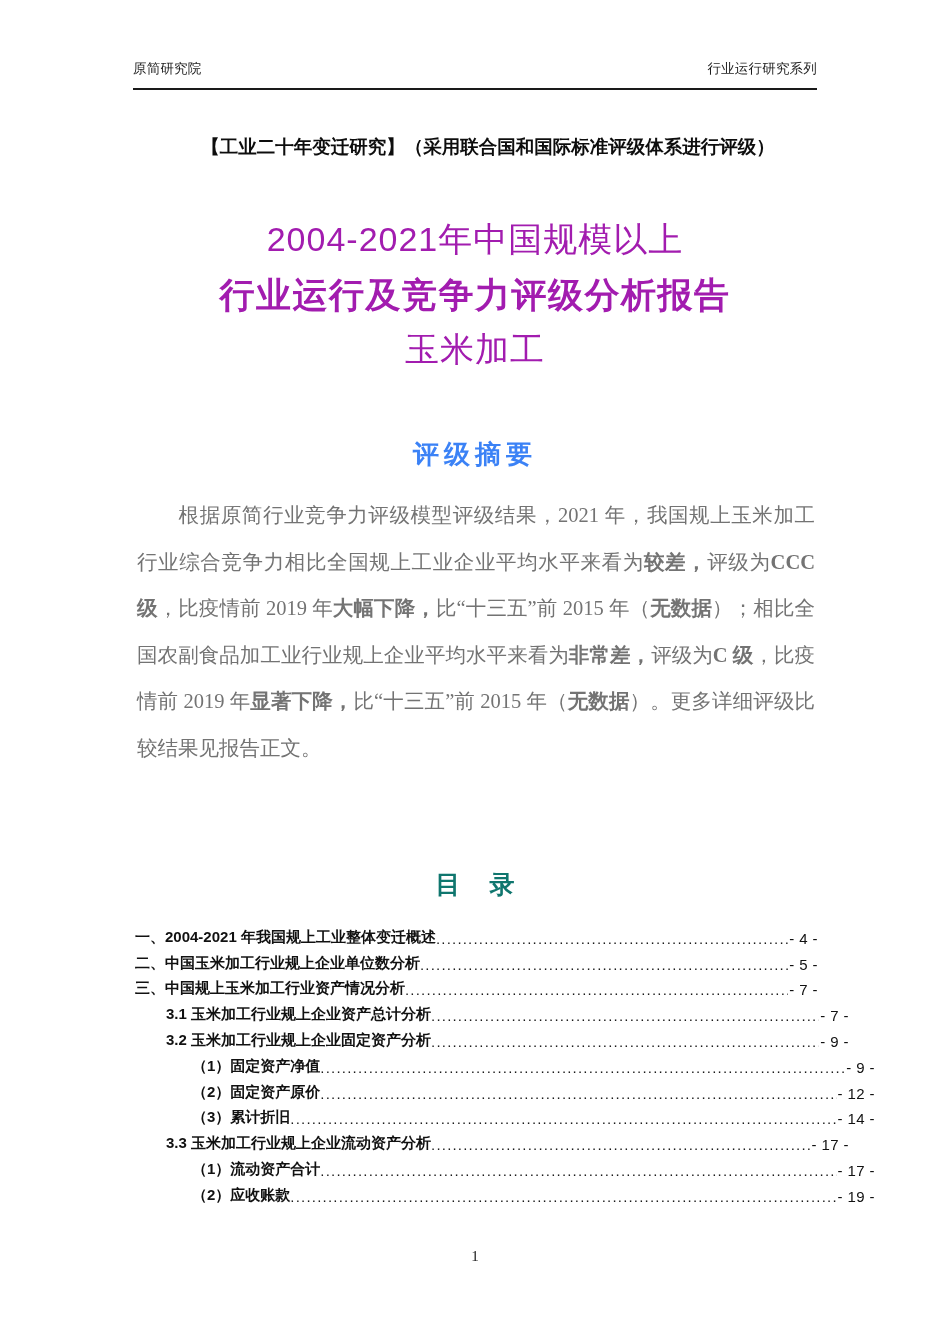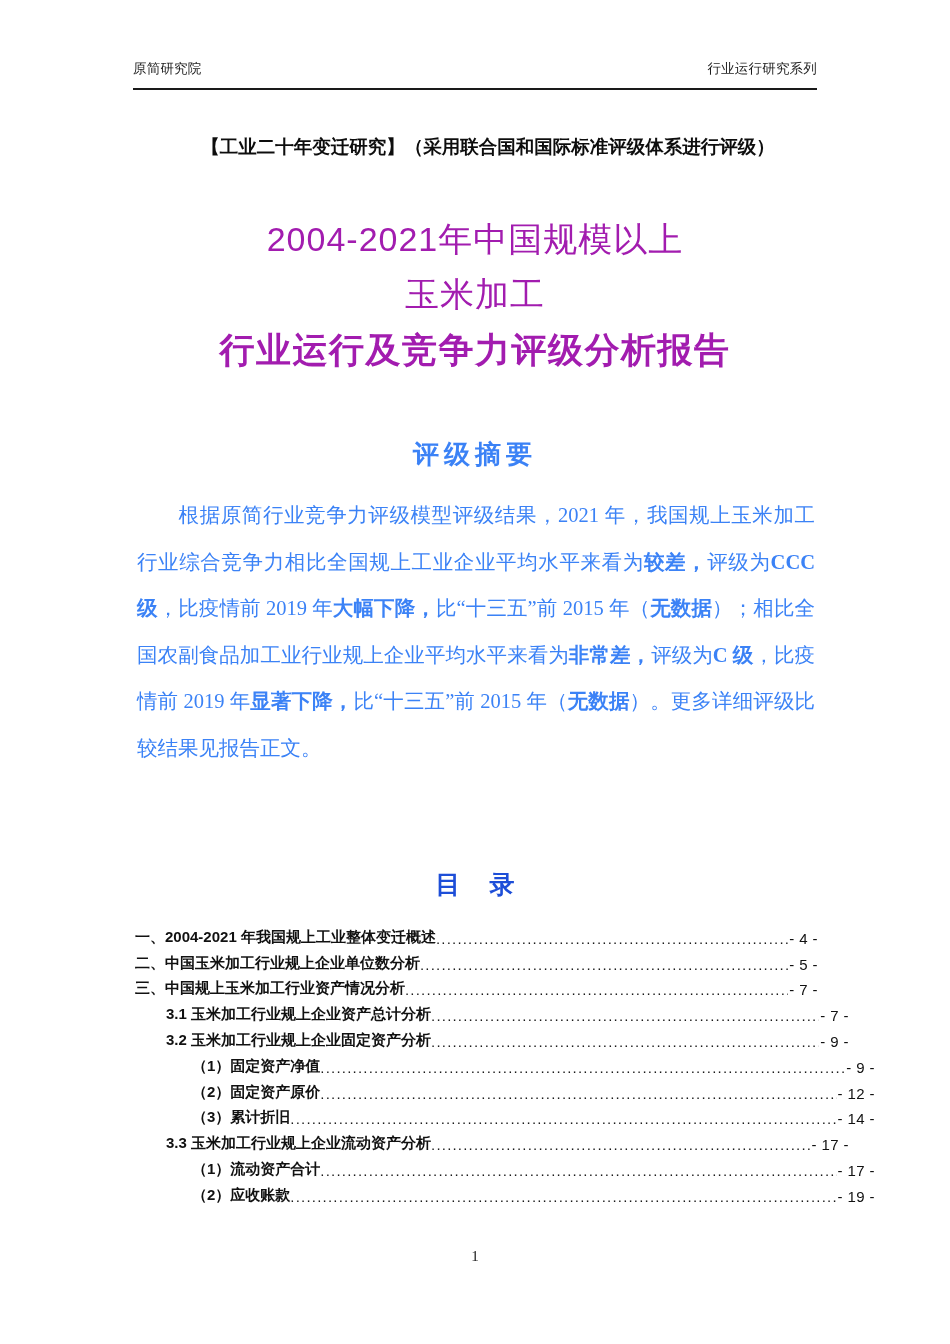--- a/index.html
+++ b/index.html
@@ -101,38 +101,38 @@
   .summary {
     position: absolute;
     left: 137px;
     top: 492px;
     width: 678px;
     font-family: "Liberation Serif", "DejaVu Serif", serif;
     font-size: 20.5px;
     line-height: 46.5px;
     text-align: justify;
     text-justify: inter-ideograph;
-    color: #3b82f6;
+    color: #737373;
   }
   .summary .indent { display: inline-block; width: 41px; }
   .summary b { font-weight: 700; }
 
   
   .toc-heading {
     position: absolute;
     left: 0;
     top: 868px;
     width: 950px;
     text-align: center;
     font-family: "Liberation Sans", "DejaVu Sans", sans-serif;
     font-size: 25px;
     font-weight: 700;
     letter-spacing: 11px;
     text-indent: 11px;
-    color: #1d4ed8;
+    color: #0f766e;
   }
   .toc {
     position: absolute;
     left: 135px;
     top: 921px;
     width: 683px;
     font-family: "Liberation Sans", "DejaVu Sans", sans-serif;
     font-size: 15px;
     color: #111111;
   }
@@ -192,22 +192,22 @@
   <div class="header">
     <span>原简研究院</span>
     <span>行业运行研究系列</span>
   </div>
   <div class="header-rule"></div>
 
   <div class="subtitle-line">【工业二十年变迁研究】（采用联合国和国际标准评级体系进行评级）</div>
 
   <div class="title-block">
     <div class="title-line">2004-2021年中国规模以上</div>
+    <div class="title-line heavy">行业运行及竞争力评级分析报告</div>
     <div class="title-line">玉米加工</div>
-    <div class="title-line heavy">行业运行及竞争力评级分析报告</div>
   </div>
 
   <div class="section-heading">评级摘要</div>
 
   <div class="summary">
     <span class="indent"></span><span id="summary-body"><span>根据原简行业竞争力评级模型评级结果，2021 年，我国规上玉米加工行业综合竞争力相比全国规上工业企业平均水平来看为</span><b>较差，</b><span>评级为</span><b>CCC 级</b><span>，比疫情前 2019 年</span><b>大幅下降，</b><span>比“十三五”前 2015 年（</span><b>无数据</b><span>）；相比全国农副食品加工业行业规上企业平均水平来看为</span><b>非常差，</b><span>评级为</span><b>C 级</b><span>，比疫情前 2019 年</span><b>显著下降，</b><span>比“十三五”前 2015 年（</span><b>无数据</b><span>）。更多详细评级比较结果见报告正文。</span></span>
   </div>
 
   <div class="toc-heading">目 录</div>
 

